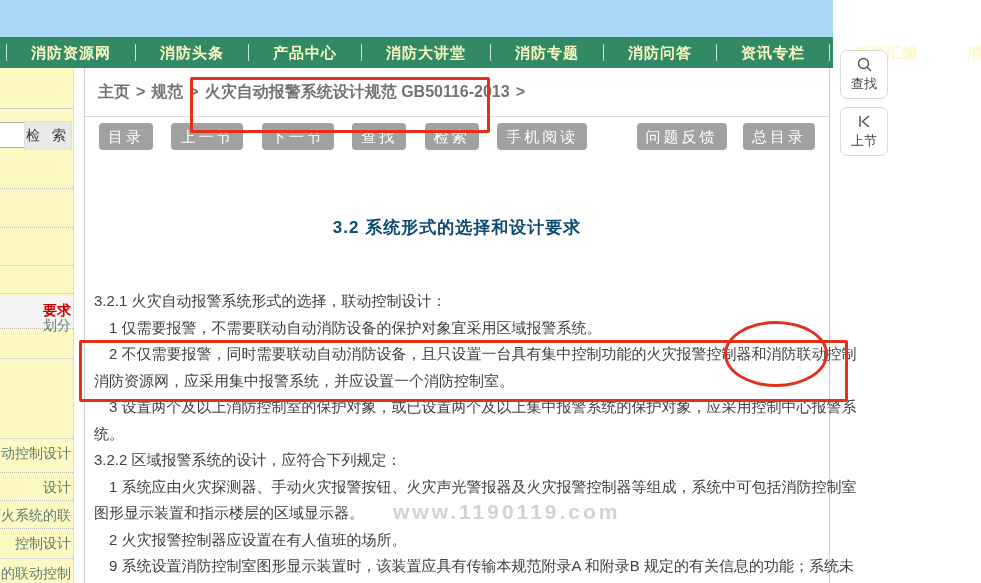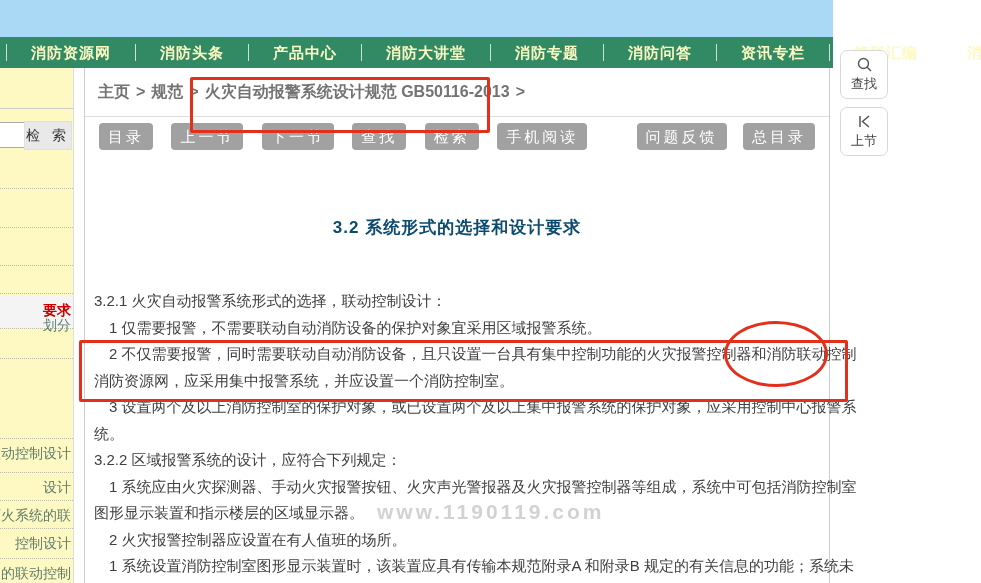--- a/index.html
+++ b/index.html
@@ -65,21 +65,21 @@
   .doc-heading{
     position:absolute;left:0;top:148px;width:100%;text-align:center;
     font-size:17px;font-weight:bold;color:#0c4a6e;letter-spacing:1px;
   }
   .doc-body{
     position:absolute;left:9px;top:220px;width:735px;
     font-size:15px;line-height:26.5px;color:#404040;
   }
   .doc-line{white-space:pre;}
   .watermark{
-    position:absolute;left:292px;top:432px;font-size:21px;font-weight:bold;
+    position:absolute;left:308px;top:432px;font-size:21px;font-weight:bold;
     color:#cbcbcb;letter-spacing:3px;opacity:.85;
   }
   
   .right-rail{position:absolute;left:840px;top:50px;width:50px;}
   .rail-btn{
     width:48px;background:#fff;border:1px solid #d8d8d8;border-radius:7px;
     margin-bottom:8px;padding:5px 2px 6px 2px;box-sizing:border-box;
     display:flex;flex-direction:column;align-items:center;cursor:pointer;
     color:#444;font-size:13px;line-height:17px;text-align:center;
   }
@@ -165,21 +165,21 @@
     <div class="doc-line">3.2.1 火灾自动报警系统形式的选择，联动控制设计：</div>
     <div class="doc-line">　1 仅需要报警，不需要联动自动消防设备的保护对象宜采用区域报警系统。</div>
     <div class="doc-line">　2 不仅需要报警，同时需要联动自动消防设备，且只设置一台具有集中控制功能的火灾报警控制器和消防联动控制</div>
     <div class="doc-line">消防资源网，应采用集中报警系统，并应设置一个消防控制室。</div>
     <div class="doc-line">　3 设置两个及以上消防控制室的保护对象，或已设置两个及以上集中报警系统的保护对象，应采用控制中心报警系</div>
     <div class="doc-line">统。</div>
     <div class="doc-line">3.2.2 区域报警系统的设计，应符合下列规定：</div>
     <div class="doc-line">　1 系统应由火灾探测器、手动火灾报警按钮、火灾声光警报器及火灾报警控制器等组成，系统中可包括消防控制室</div>
     <div class="doc-line">图形显示装置和指示楼层的区域显示器。</div>
     <div class="doc-line">　2 火灾报警控制器应设置在有人值班的场所。</div>
-    <div class="doc-line">　1 系统设置消防控制室图形显示装置时，该装置应具有传输本规范附录A 和附录B 规定的有关信息的功能；系统未</div>
+    <div class="doc-line">　9 系统设置消防控制室图形显示装置时，该装置应具有传输本规范附录A 和附录B 规定的有关信息的功能；系统未</div>
     <div class="doc-line">设置消防控制室图形显示装置时，应设置火警传输设备。</div>
   </div>
 
   <div class="watermark">www.1190119.com</div>
 </div>
 
 <div class="right-rail">
   <div class="rail-btn">
     <span class="rail-icon">
       <svg width="17" height="17" viewBox="0 0 17 17">

